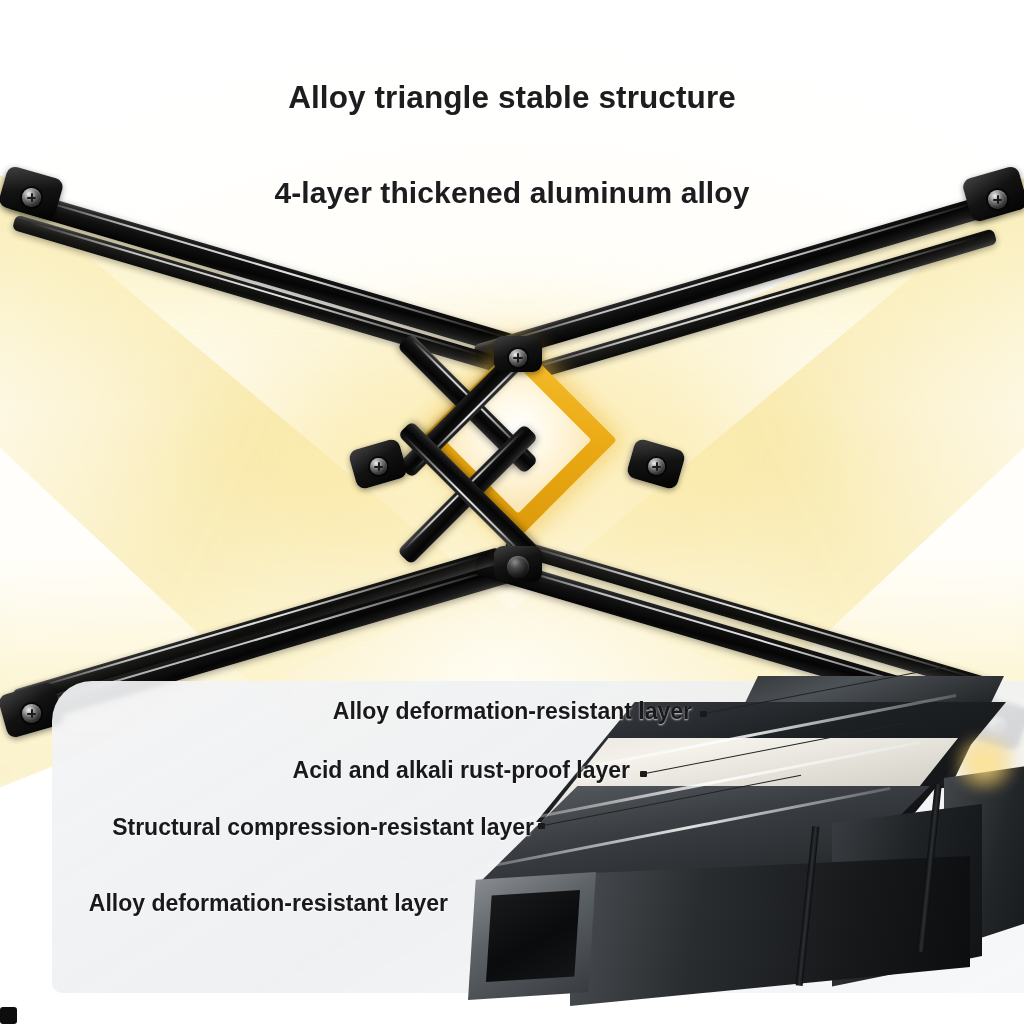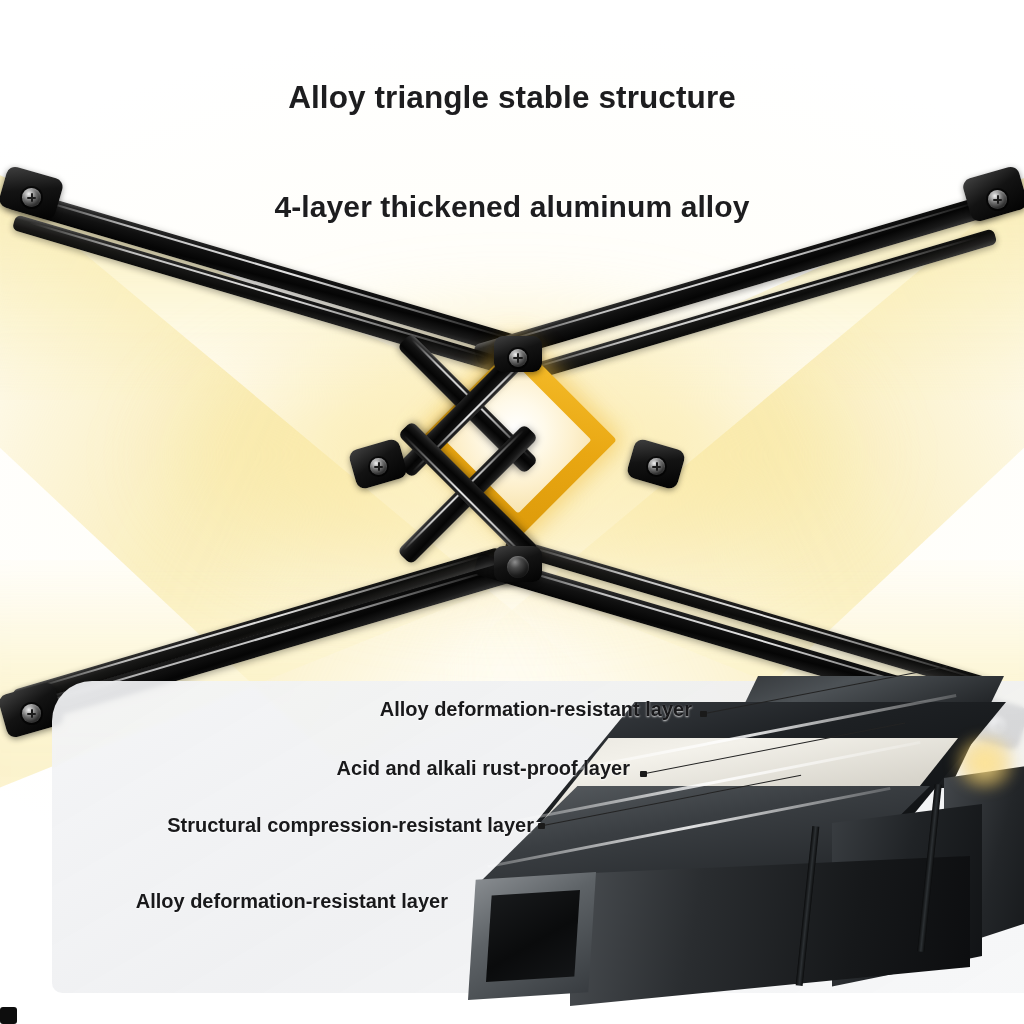--- a/index.html
+++ b/index.html
@@ -77,32 +77,32 @@
   .diamond{position:absolute;transform:rotate(45deg);}
   .diamond-gold{background:linear-gradient(150deg,#f5bd2b 0%,#e9a712 48%,#dc9a0a 100%);
      border-radius:4px;box-shadow:0 0 22px 6px rgba(241,190,60,.55);}
   .diamond-core{background:radial-gradient(circle at 42% 44%,#ffffff 0%,
       #fffaea 34%,#fdf0cd 68%,#f7e3ae 100%);border-radius:3px;}
 
   
   .h1,.h2{position:absolute;color:#1d1d1f;font-weight:700;white-space:nowrap;
       text-shadow:0 1px 3px rgba(255,255,255,.95),0 0 14px rgba(255,255,255,.9);}
   .h1{left:50%;transform:translateX(-50%);top:79px;font-size:31.5px;letter-spacing:.1px;}
-  .h2{left:50%;transform:translateX(-50%);top:190px;font-size:30px;letter-spacing:.1px;}
+  .h2{left:50%;transform:translateX(-50%);top:176px;font-size:30px;letter-spacing:.1px;}
 
   
   .card{position:absolute;left:52px;top:681px;width:1010px;height:312px;
      background:linear-gradient(150deg,rgba(243,244,246,.93) 0%,
         rgba(238,239,241,.90) 46%,rgba(246,247,248,.86) 100%);
      border-top-left-radius:40px;border-bottom-left-radius:10px;
      backdrop-filter:blur(2px);}
   .card-wm{position:absolute;color:rgba(150,152,156,.11);font-weight:700;
      white-space:nowrap;user-select:none;}
 
-  .lbl{position:absolute;color:#19191b;font-weight:700;font-size:20px;
+  .lbl{position:absolute;color:#19191b;font-weight:700;font-size:23px;
      white-space:nowrap;text-align:right;
      text-shadow:0 1px 2px rgba(255,255,255,.85);}
 
   .leader{position:absolute;height:0;border-top:1.6px solid #232323;
      transform-origin:left center;}
   .leader-dot{position:absolute;width:7px;height:6px;background:#1a1a1a;
      border-radius:1px;}
 
   
   .tube{position:absolute;left:452px;top:676px;width:572px;height:330px;}

